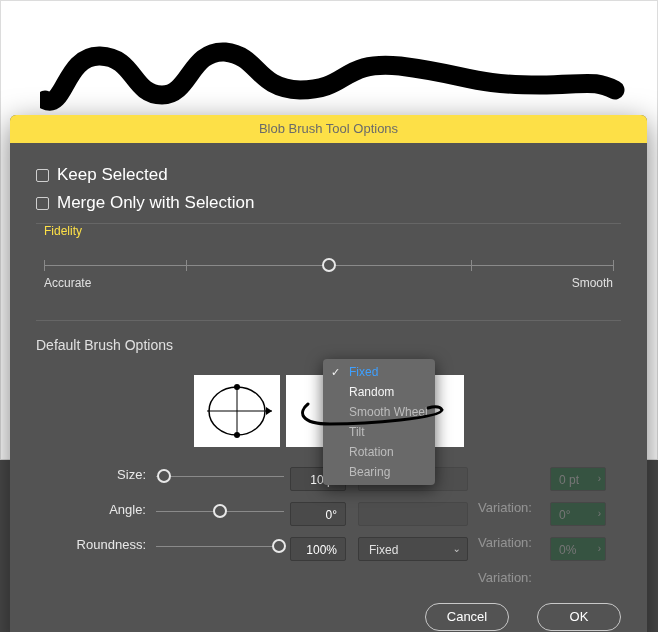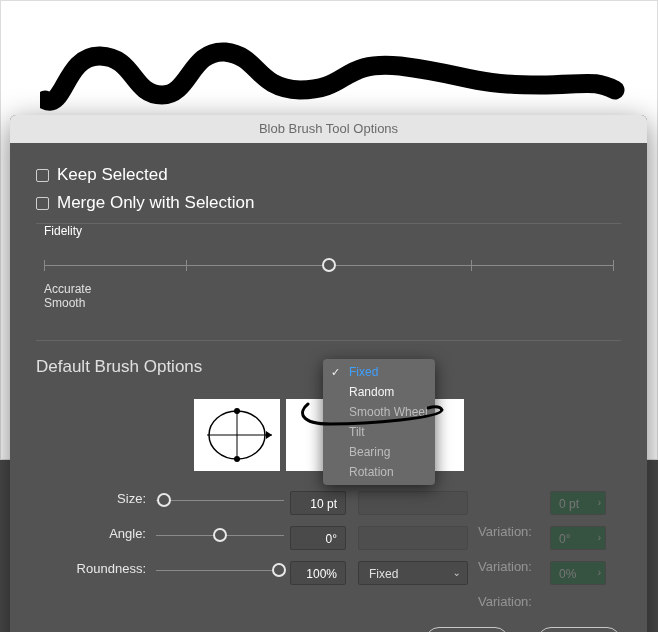--- a/index.html
+++ b/index.html
@@ -1,34 +1,34 @@
 <!DOCTYPE html>
 <html><head>
 <meta charset="utf-8">
 <style>
 * { box-sizing: border-box; margin: 0; padding: 0; }
 body { font-family: "Helvetica Neue", Arial, sans-serif; font-size: 12px; background: #fff; width: 658px; height: 632px; position: relative; overflow: hidden; }
 .canvas { position: absolute; top: 0; left: 0; width: 658px; height: 460px; background: #fff; border: 1px solid #dcdcdc; }
 .bg-gray { position: absolute; top: 460px; left: 0; width: 658px; height: 172px; background: #4a4a4a; }
 .stroke { position: absolute; top: 40px; left: 40px; }
 .dialog { position: absolute; top: 115px; left: 10px; width: 637px; background: #535353; border-radius: 6px 6px 0 0; box-shadow: 0 8px 30px rgba(0,0,0,0.5); }
-.titlebar { height: 28px; line-height: 28px; text-align: center; color: #6a6a6a; background: #e5e5e5; border-radius: 6px 6px 0 0; font-size: 13px; }
+.titlebar { height: 28px; line-height: 28px; text-align: center; color: #6a6a6a; background: #fde047; border-radius: 6px 6px 0 0; font-size: 13px; }
 .panel { padding: 22px 26px 24px 26px; color: #e8e8e8; }
 .cb-row { display: flex; align-items: center; margin-bottom: 8px; }
 .cb-box { width: 13px; height: 13px; border: 1px solid #cfcfcf; background: #535353; margin-right: 8px; border-radius: 2px; }
 .cb-label { color: #fff; font-size: 17px; }
 .fidelity { margin-top: 26px; padding-bottom: 20px; }
 .fidelity-inner { padding: 0 8px; }
-.fidelity-label { color: #ffffff; font-size: 12px; margin-bottom: 18px; }
+.fidelity-label { color: #fde047; font-size: 12px; margin-bottom: 18px; }
 .slider-track { position: relative; height: 20px; background: linear-gradient(to bottom, transparent 9px, #8a8a8a 9px, #8a8a8a 10px, transparent 10px); }
 .slider-tick { position: absolute; top: 4px; height: 11px; width: 1px; background: #8a8a8a; }
 .slider-thumb { position: absolute; top: 2px; width: 14px; height: 14px; border-radius: 50%; border: 2px solid #e8e8e8; background: #535353; transform: translateX(-50%); }
-.slider-labels { display: flex; justify-content: space-between; color: #e0e0e0; margin-top: 6px; font-size: 12px; flex-direction: column; }
+.slider-labels { display: flex; justify-content: space-between; color: #e0e0e0; font-size: 12px; }
 .brush-section { margin-top: 16px; color: #e0e0e0; }
-.brush-title { margin-bottom: 22px; font-size: 17px; }
+.brush-title { margin-bottom: 22px; font-size: 14px; }
 .preview-row { display: flex; justify-content: center; gap: 6px; margin-bottom: 20px; }
 .preview { width: 86px; height: 72px; background: #fff; display: flex; align-items: center; justify-content: center; }
 .option-row { display: flex; align-items: flex-start; margin-bottom: 9px; height: 26px; }
 .opt-label { width: 120px; text-align: right; padding-right: 10px; color: #e8e8e8; font-size: 13px; }
 .opt-slider { position: relative; width: 128px; height: 20px; background: linear-gradient(to bottom, transparent 9px, #8a8a8a 9px, #8a8a8a 10px, transparent 10px); margin-right: 6px; }
 .opt-thumb { position: absolute; top: 2px; width: 14px; height: 14px; border-radius: 50%; border: 2px solid #e8e8e8; background: #535353; transform: translateX(-50%); }
 .opt-input { width: 56px; height: 24px; background: #4a4a4a; color: #fff; text-align: right; padding-right: 8px; line-height: 24px; font-size: 12px; border: 1px solid #3a3a3a; border-radius: 2px; }
 .opt-select { position: relative; width: 110px; height: 24px; background: #4a4a4a; color: #e0e0e0; line-height: 24px; padding-left: 10px; font-size: 12px; margin-left: 12px; border: 1px solid #3a3a3a; border-radius: 2px; }
 .opt-select .chev { position: absolute; right: 6px; top: 50%; transform: translateY(-50%); font-size: 10px; color: #c8c8c8; }
 .opt-select.disabled { opacity: 0.45; color: #8f8f8f; }
@@ -148,19 +148,19 @@
       </div>
     </div>
   </div>
 </div>
 
 <div class="dd-menu">
   <div class="dd-item selected enabled"><span class="dd-check">✓</span><span>Fixed</span></div>
   <div class="dd-item enabled"><span>Random</span></div>
   <div class="dd-item"><span>Smooth Wheel</span></div>
   <div class="dd-item"><span>Tilt</span></div>
+  <div class="dd-item"><span>Rotation</span></div>
   <div class="dd-item"><span>Bearing</span></div>
-  <div class="dd-item"><span>Rotation</span></div>
 </div>
 
 <svg class="ink" width="160" height="30">
   <path d="M 8 2 C -2 10 0 22 30 22 C 70 22 140 16 142 8 C 140 4 135 4 128 6" stroke="#000" stroke-width="3" fill="none" stroke-linecap="round"></path>
 </svg>
 
 </body></html>

